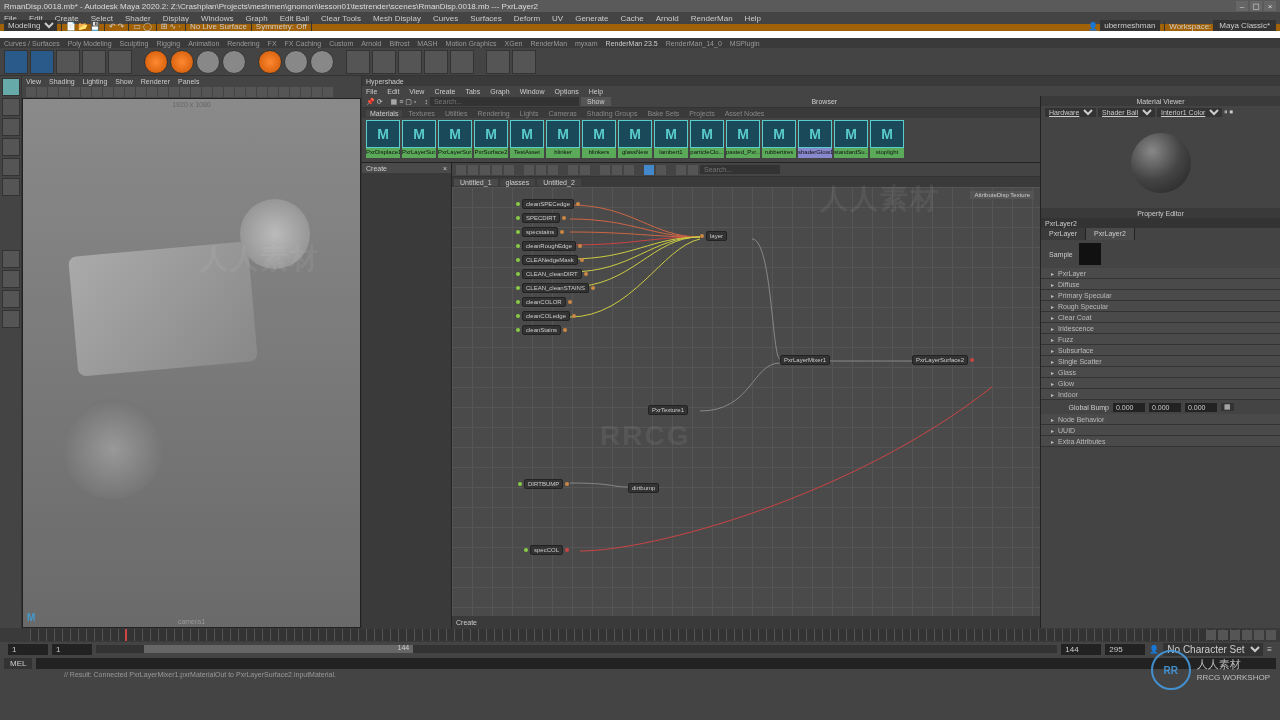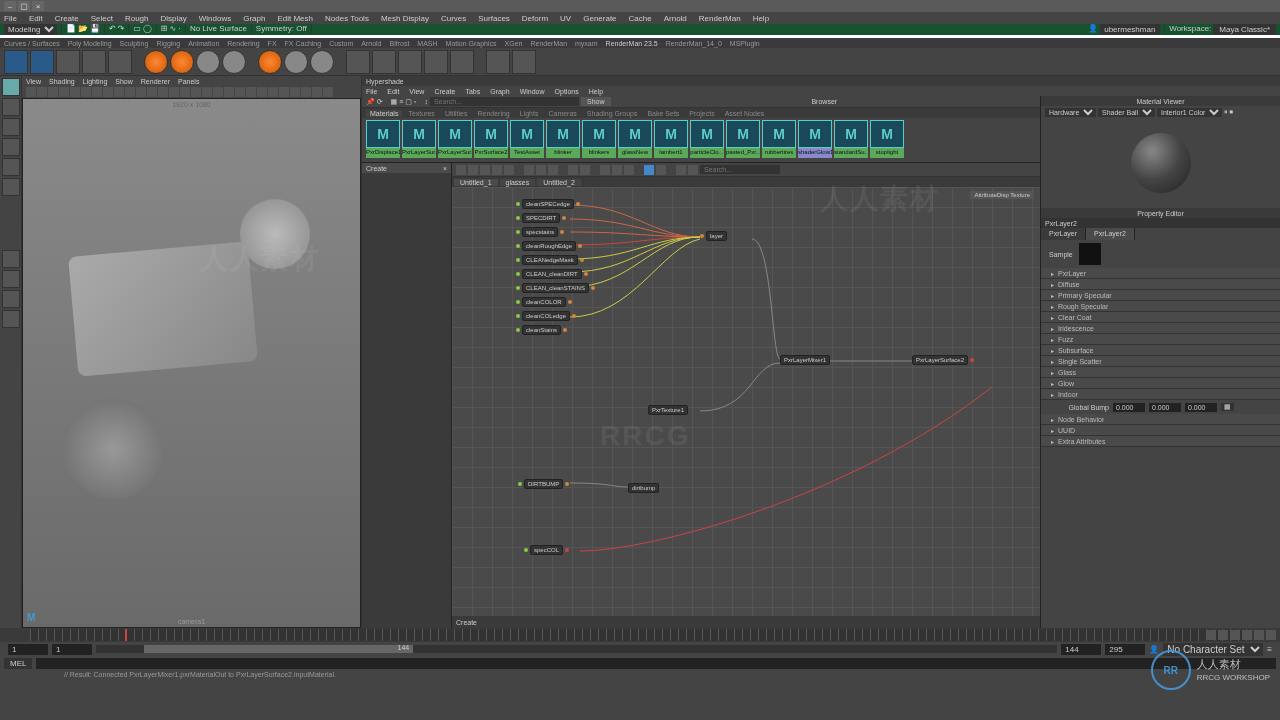--- a/index.html
+++ b/index.html
@@ -2,21 +2,21 @@
 <html><head>
 <meta charset="utf-8">
 <style>
 * { margin: 0; padding: 0; box-sizing: border-box; font-family: Arial, sans-serif; }
 body { background: #444; color: #ccc; font-size: 9px; overflow: hidden; width: 1280px; height: 720px; }
 .titlebar { background: #5a5a5a; height: 12px; display: flex; justify-content: space-between; align-items: center; padding: 0 4px; font-size: 8px; color: #ddd; }
 .winbtns { display: flex; gap: 2px; }
 .winbtn { width: 12px; height: 10px; background: #666; display: flex; align-items: center; justify-content: center; cursor: pointer; }
 .menubar { background: #444; height: 12px; display: flex; align-items: center; padding: 0 4px; gap: 12px; font-size: 8px; }
 .menubar span { cursor: pointer; }
-.toolbar { background: #14532d; height: 14px; display: flex; align-items: flex-start; padding: 0 4px; gap: 2px; font-size: 8px; border-bottom: 3px solid #ffffff; }
+.toolbar { background: #a16207; height: 14px; display: flex; align-items: flex-end; padding: 0 4px; gap: 2px; font-size: 8px; border-bottom: 7px solid #ffffff; }
 .toolbar .sep { width: 1px; height: 10px; background: #333; margin: 0 2px; }
 .toolbar input { background: #333; border: none; color: #ccc; font-size: 8px; padding: 1px 4px; }
 .shelftabs { background: #3a3a3a; height: 10px; display: flex; align-items: center; padding: 0 4px; gap: 8px; font-size: 7px; }
 .shelftabs span { cursor: pointer; color: #999; }
 .shelftabs .active { color: #ccc; }
 .shelf { background: #444; height: 28px; display: flex; align-items: center; padding: 0 4px; gap: 2px; border-bottom: 1px solid #333; }
 .shelficon { width: 24px; height: 24px; background: #555; border: 1px solid #333; cursor: pointer; }
 .shelficon.blue { background: #2a5a8a; }
 .shelficon.orange { background: radial-gradient(#ff8833, #cc5500); border-radius: 50%; }
 .shelficon.gray { background: #888; border-radius: 50%; }
@@ -65,21 +65,21 @@
 .node { position: absolute; display: flex; align-items: center; gap: 2px; }
 .nodebody { background: #333; border: 1px solid #222; border-radius: 2px; padding: 1px 3px; font-size: 6px; white-space: nowrap; display: flex; align-items: center; gap: 2px; }
 .nodeport { width: 4px; height: 4px; background: #888; border-radius: 50%; }
 .nodeport.o { background: #cc8844; }
 .nodeport.g { background: #8acc44; }
 .nodeport.r { background: #cc4444; }
 svg.wires { position: absolute; top: 0; left: 0; width: 100%; height: 100%; pointer-events: none; }
 .hyperright { width: 240px; background: #444; border-left: 1px solid #222; display: flex; flex-direction: column; }
 .mvtitle { height: 10px; background: #3a3a3a; font-size: 7px; padding: 0 4px; display: flex; align-items: center; justify-content: center; }
 .mvbar { height: 12px; background: #444; display: flex; align-items: center; padding: 0 4px; gap: 2px; font-size: 7px; }
-.mvbar select { background: #333; border: none; color: #ccc; font-size: 7px; }
+.mvbar select { background: #333; border: none; color: #ccc; font-size: 7px; text-decoration: underline; }
 .mvpreview { height: 90px; background: #444; display: flex; align-items: center; justify-content: center; }
 .mvball { width: 60px; height: 60px; background: radial-gradient(circle at 35% 30%, #888, #444, #222); border-radius: 50%; }
 .petitle { height: 10px; background: #3a3a3a; font-size: 7px; padding: 0 4px; display: flex; align-items: center; justify-content: center; }
 .pehdr { height: 10px; background: #333; font-size: 7px; padding: 0 4px; display: flex; align-items: center; }
 .petabs { height: 12px; background: #444; display: flex; font-size: 7px; }
 .petabs span { padding: 2px 8px; background: #3a3a3a; border-right: 1px solid #222; cursor: pointer; }
 .petabs .active { background: #4a4a4a; }
 .pesample { height: 28px; display: flex; align-items: center; gap: 6px; padding: 0 8px; font-size: 7px; }
 .pesample .sw { width: 22px; height: 22px; background: #111; }
 .pesection { height: 11px; background: #4a4a4a; border-bottom: 1px solid #333; font-size: 7px; padding: 0 10px; display: flex; align-items: center; cursor: pointer; color: #bbb; }
@@ -101,38 +101,39 @@
 .cmdline .result { color: #999; font-size: 7px; padding: 2px 0 0 60px; }
 .watermark { position: absolute; bottom: 30px; right: 10px; display: flex; align-items: center; gap: 6px; opacity: 0.9; pointer-events: none; }
 .wmlogo { width: 40px; height: 40px; border: 2px solid #4499dd; border-radius: 50%; display: flex; align-items: center; justify-content: center; color: #4499dd; font-size: 10px; font-weight: bold; }
 .wmtext { color: #ccc; font-size: 11px; line-height: 1.1; }
 .ghost { position: absolute; color: rgba(230,230,230,0.08); font-size: 28px; font-weight: bold; pointer-events: none; letter-spacing: 2px; }
 </style>
 </head>
 <body>
 
 <div class="titlebar">
+  <span>RmanDisp.0018.mb* - Autodesk Maya 2020.2: Z:\Crashplan\Projects\meshmen\gnomon\lesson01\testrender\scenes\RmanDisp.0018.mb  ---  PxrLayer2</span>
   <div class="winbtns">
     <div class="winbtn">–</div>
     <div class="winbtn">▢</div>
     <div class="winbtn">×</div>
   </div>
 </div>
 
 <div class="menubar" id="menubar">
     <span>File</span>
     <span>Edit</span>
     <span>Create</span>
     <span>Select</span>
-    <span>Rough</span>
+    <span>Shader</span>
     <span>Display</span>
     <span>Windows</span>
     <span>Graph</span>
-    <span>Edit Mesh</span>
-    <span>Nodes Tools</span>
+    <span>Edit Ball</span>
+    <span>Clear Tools</span>
     <span>Mesh Display</span>
     <span>Curves</span>
     <span>Surfaces</span>
     <span>Deform</span>
     <span>UV</span>
     <span>Generate</span>
     <span>Cache</span>
     <span>Arnold</span>
     <span>RenderMan</span>
     <span>Help</span>

